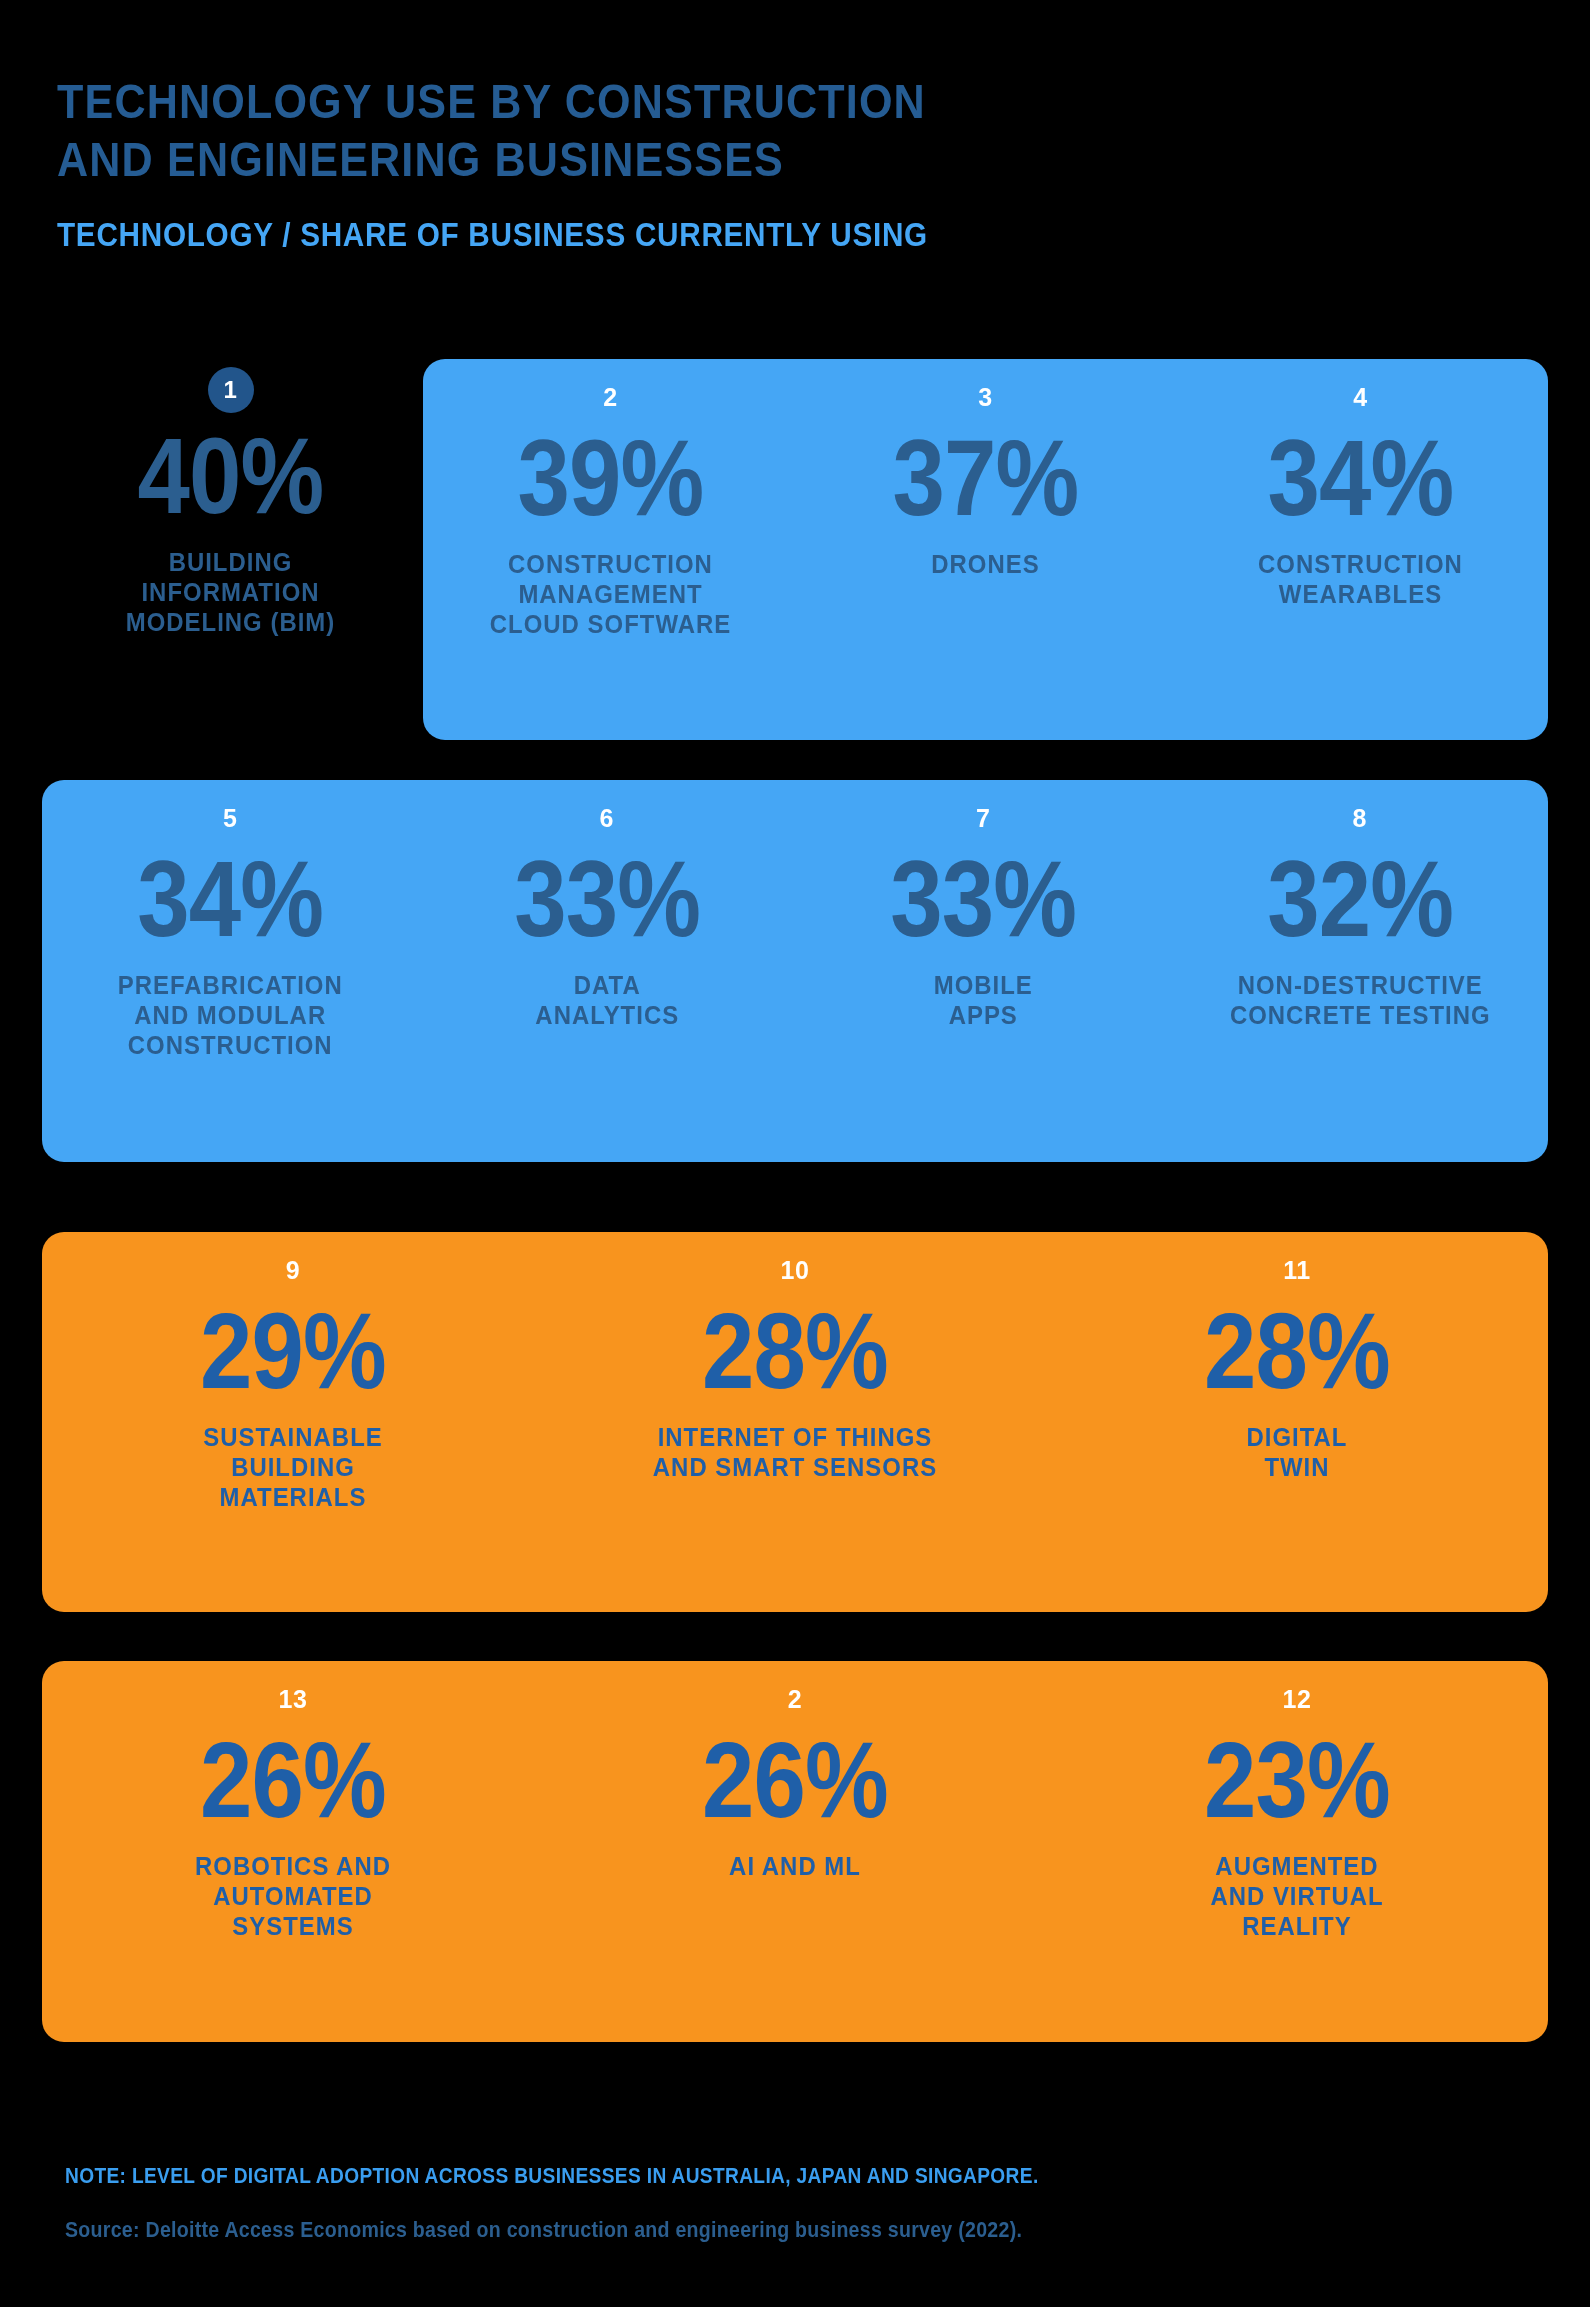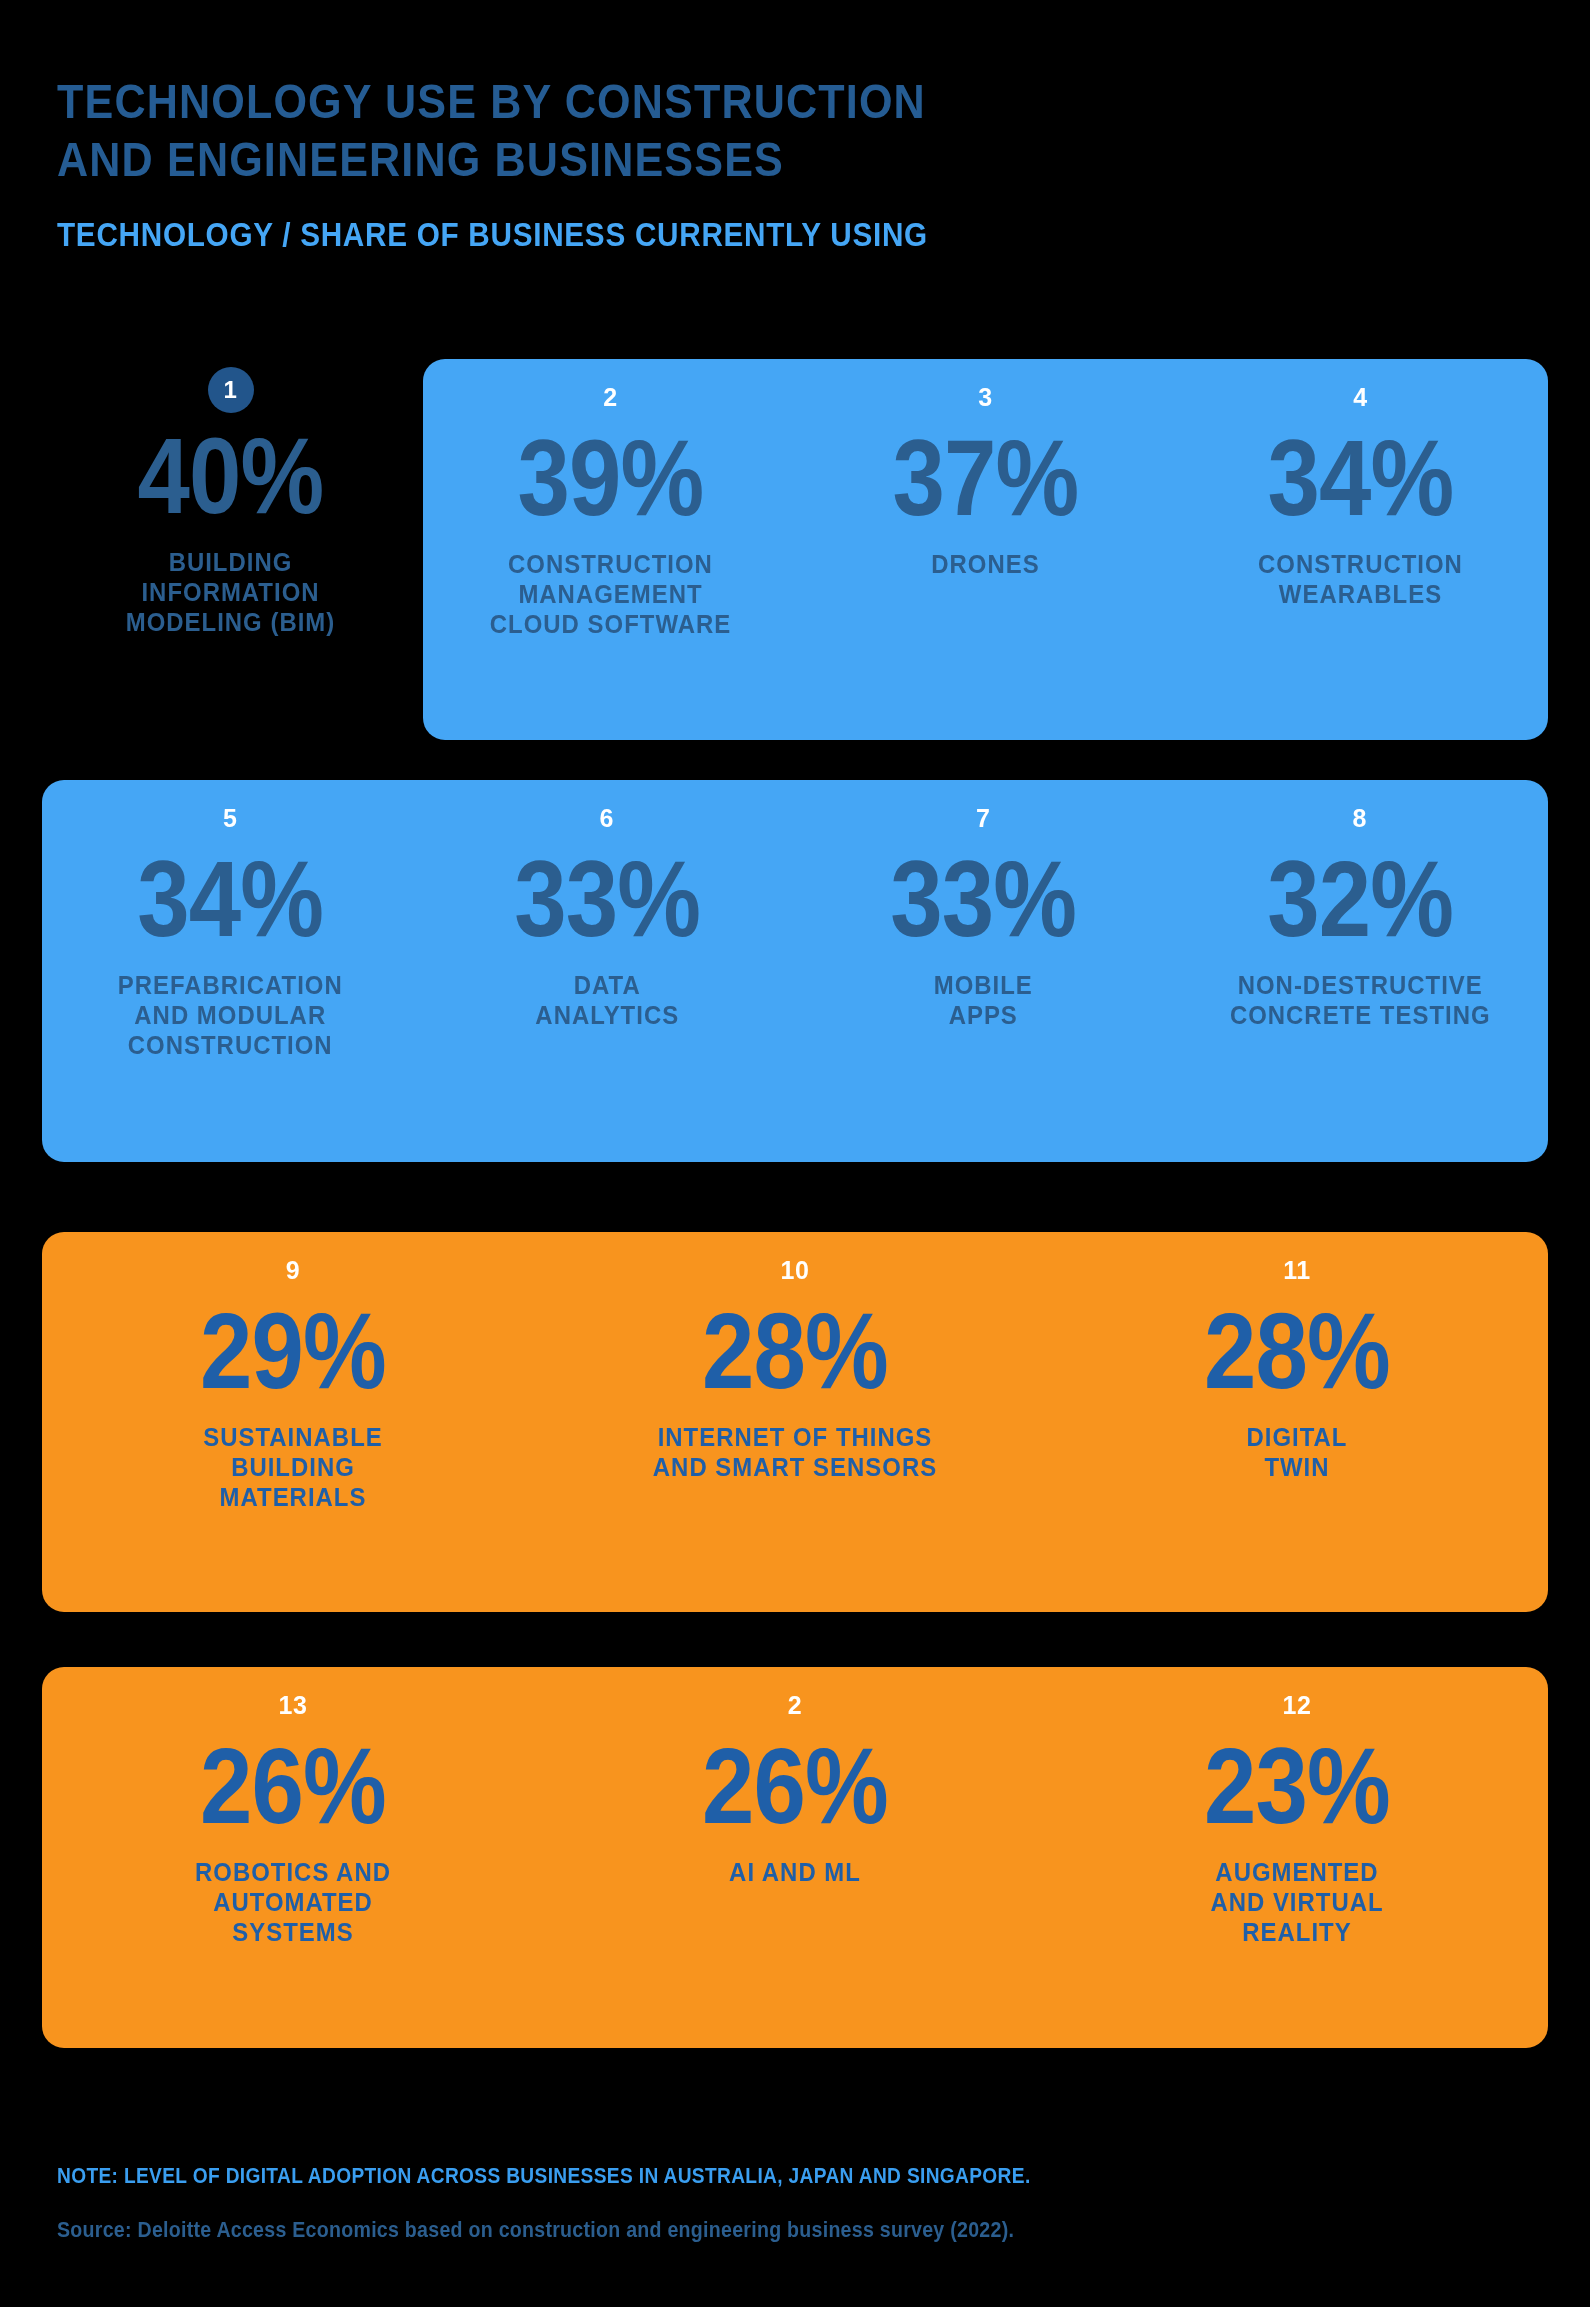--- a/index.html
+++ b/index.html
@@ -52,21 +52,21 @@
     display: flex;
   }
   .panel.blue   { background: #45A6F5; }
   .panel.orange { background: #F8941E; }
   .panel.bare   { background: transparent; }
 
   #row1-solo  { left: 40px;  top: 359px;  width: 381px;  height: 381px; }
   #row1-panel { left: 423px; top: 359px;  width: 1125px; height: 381px; }
   #row2-panel { left: 42px;  top: 780px;  width: 1506px; height: 382px; }
   #row3-panel { left: 42px;  top: 1232px; width: 1506px; height: 380px; }
-  #row4-panel { left: 42px;  top: 1661px; width: 1506px; height: 381px; margin-top: 6px; }
+  #row4-panel { left: 42px;  top: 1661px; width: 1506px; height: 381px; }
 
   
   .cell {
     flex: 1 1 0;
     position: relative;
     padding-top: 26px;
     text-align: center;
   }
   #row1-solo .cell { padding-top: 8px; }
 
@@ -108,21 +108,21 @@
     font-weight: bold;
     letter-spacing: 1.1px;
     color: #2B5E8F;
     text-transform: uppercase;
     transform: scaleX(0.92);
     white-space: pre-line;
   }
   .panel.orange .label { color: #1F5FA8; }
 
   
-  #footer { position: absolute; left: 57px; top: 2163px; width: 1465px; }
+  #footer { position: absolute; left: 65px; top: 2163px; width: 1465px; }
 
   .note {
     font-size: 22px;
     font-weight: bold;
     letter-spacing: 0.4px;
     color: #3A9EF0;
     text-transform: uppercase;
     transform: scaleX(0.87);
     transform-origin: left top;
     white-space: nowrap;

